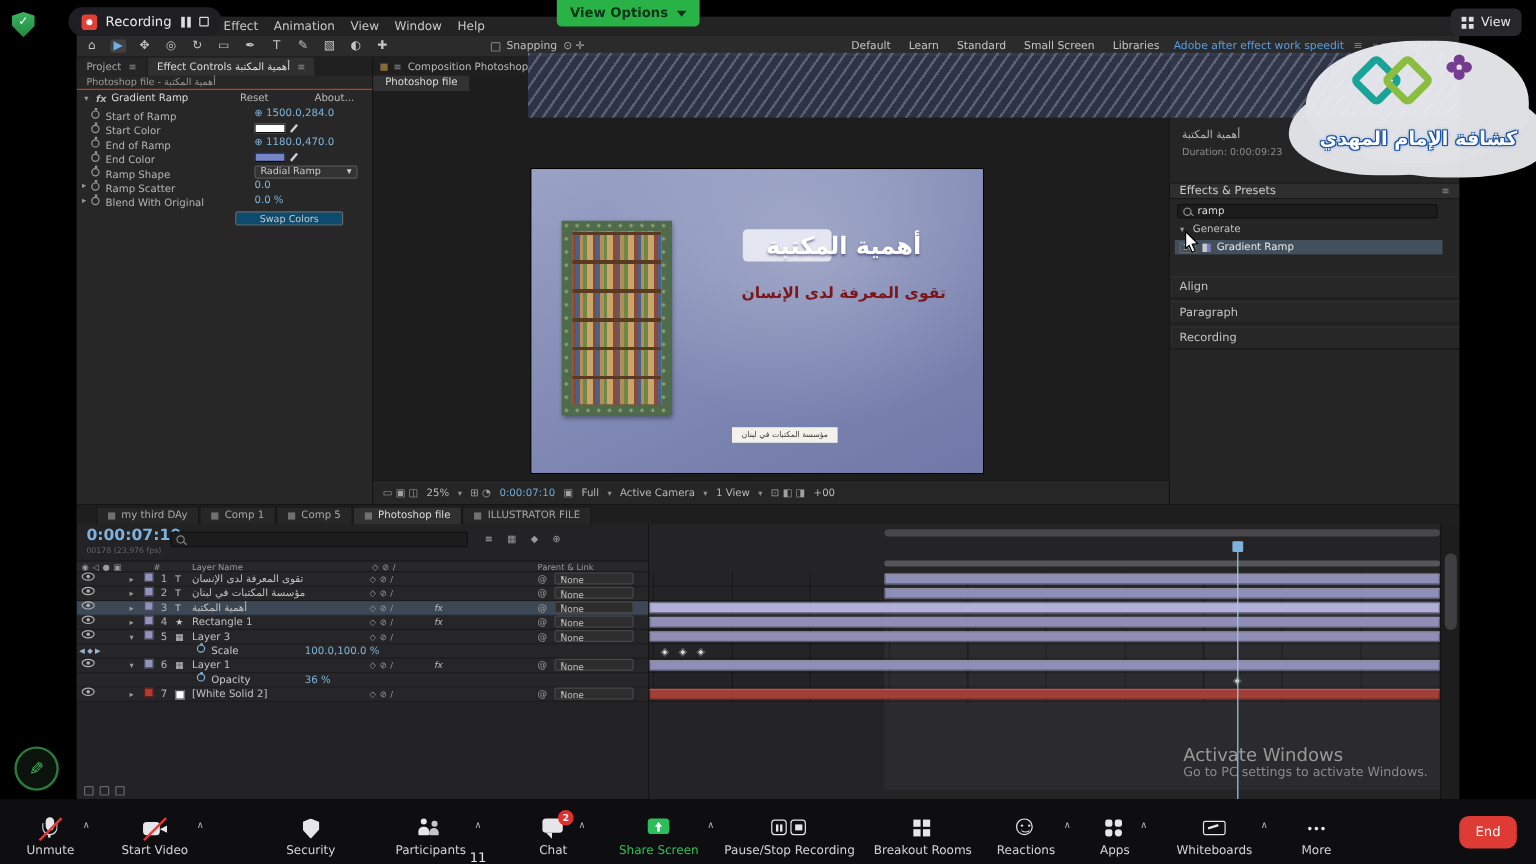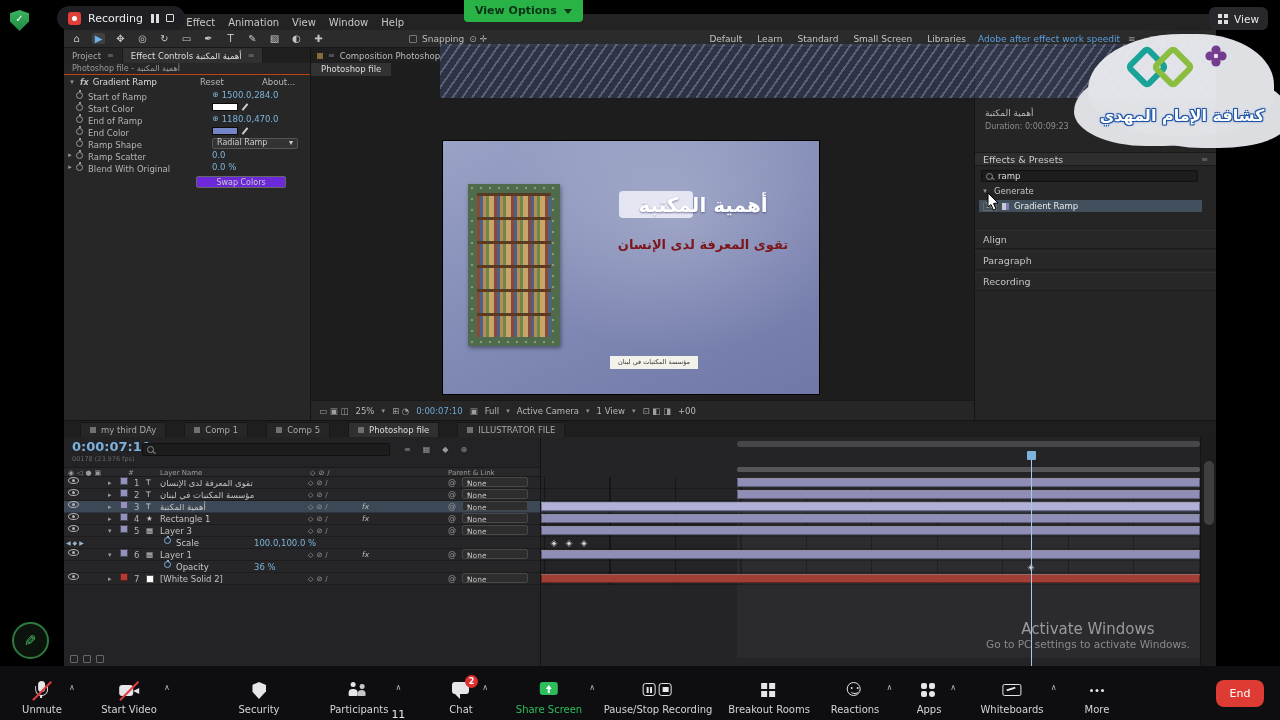--- a/index.html
+++ b/index.html
@@ -87,21 +87,21 @@
   .ec-sw { position:absolute; left:12px; top:2.5px; }
   .ec-label { font-size:8.5px; color:#b4b4b4; }
   .ec-val { position:absolute; left:148px; top:0; height:12px; display:flex; gap:3px; align-items:center; font-size:8.5px; color:#7eb3da; }
   .cross { color:#7eb3da; font-size:8px; }
   .swatch { width:26px; height:8px; border:1px solid #0d0d0d; display:inline-block; }
   .dropper { width:8px; height:8px; position:relative; display:inline-block; }
   .dropper::before { content:''; position:absolute; left:3px; top:0; width:2px; height:8px; background:#cfcfcf; transform:rotate(40deg); }
   .ecdd { min-width:86px; height:11px; border:1px solid #555; background:#333; border-radius:2px;
           display:flex; align-items:center; justify-content:space-between; padding:0 4px; color:#ccc; font-size:8px; }
   .swapbtn { margin:3px 0 0 132px; width:90px; height:12px; border:1px solid #666; border-radius:2px;
-             background:#6d28d9; color:#c8c8c8; font-size:8px; text-align:center; line-height:11px; }
+             background:#0c4a6e; color:#c8c8c8; font-size:8px; text-align:center; line-height:11px; }
 
   
   .ptabbar { height:15px; background:#1f1f1f; display:flex; align-items:center; gap:5px; padding-left:6px;
              font-size:8.5px; color:#bbb; }
   .tabsq { width:6px; height:6px; background:#8a6a3a; display:inline-block; }
   .ftabbar { height:13px; background:#1d1d1d; display:flex; }
   .ftab { background:#323232; color:#ddd; font-size:8.5px; padding:0 10px; line-height:13px; }
   .viewer { position:absolute; top:28px; left:0; right:0; bottom:20px; background:#1d1d1d; overflow:hidden; }
   .canvas { position:absolute; left:132px; top:65px; width:376px; height:253px;
             background:linear-gradient(155deg,#9aa2c6 0%,#868fb8 40%,#7a82b0 70%,#6f78a6 100%);
@@ -143,21 +143,21 @@
   .efp-gen { position:absolute; left:6px; top:138px; font-size:8.5px; color:#c4c4c4; display:flex; gap:5px; align-items:center; }
   .efp-item { position:absolute; left:4px; right:14px; top:152px; height:12px; background:#41505c;
               display:flex; align-items:center; gap:5px; padding:0 4px; font-size:8.5px; color:#e8e8e8; }
   .efp-badge { font-size:7px; color:#bbb; border:1px solid #666; padding:0 1.5px; line-height:7px; }
   .gridic { width:7px; height:7px; background:linear-gradient(90deg,#c8c8c8 50%, #7a7ac0 50%); display:inline-block; }
   .rp-sec { position:absolute; left:0; right:0; height:19px; background:#272727; border-bottom:1px solid #1b1b1b;
             border-top:1px solid #2f2f2f; display:flex; align-items:center; padding:0 8px; font-size:9.5px; color:#c4c4c4; }
 
   
   .timeline { position:absolute; top:406px; left:0; width:1152px; height:246px; background:#232326; border-top:1px solid #141414; }
-  .tl-tabs { height:16px; background:#1e1e1e; display:flex; padding-left:16px; gap:18px; align-items:flex-end; }
+  .tl-tabs { height:16px; background:#1e1e1e; display:flex; padding-left:16px; gap:0; align-items:flex-end; }
   .tl-tab { height:15px; padding:0 9px; display:flex; align-items:center; gap:5px; font-size:8.5px; color:#a8a8a8;
             background:#262626; border:1px solid #181818; border-bottom:none; white-space:nowrap; }
   .tl-tab.active { background:#303030; color:#ddd; }
   .tl-tab .sq { width:6px; height:6px; background:#707070; }
   .tl-head { position:absolute; top:16px; left:0; width:476px; height:30px; }
   .tc { position:absolute; left:8px; top:2px; font-size:13px; font-weight:bold; color:#7db2dd; }
   .tc-sub { position:absolute; left:8px; top:18px; font-size:6.5px; color:#666; }
   .tl-search { position:absolute; left:78px; top:6px; width:248px; height:13px; background:#1c1c1c;
                border:1px solid #101010; border-radius:2px; display:flex; align-items:center; padding:0 4px; }
   .tl-hicons { position:absolute; left:340px; top:8px; display:flex; gap:12px; font-size:8px; color:#9a9a9a; }
@@ -222,21 +222,21 @@
            background-image:repeating-linear-gradient(125deg, rgba(190,200,230,0.30) 0 2px, transparent 2px 8px); }
   .cloud { position:absolute; left:1088px; top:34px; width:186px; height:102px; z-index:40;
            background:#ebedf1; opacity:0.95;
            border-radius:55% 45% 50% 50% / 60% 55% 45% 50%;
            box-shadow:-26px 22px 0 -12px #e7e9ee, 30px 28px 0 -16px #e7e9ee, 0 2px 10px rgba(0,0,0,0.25); }
   .wm-logo { position:absolute; left:28px; top:6px; }
   .wm-text { position:absolute; left:1094px; top:106px; width:176px; z-index:41; text-align:center;
              font-size:16px; font-weight:bold; color:#fff; direction:rtl;
              text-shadow:1px 1px 0 #1d55a8, -1px -1px 0 #1d55a8, 1px -1px 0 #1d55a8, -1px 1px 0 #1d55a8, 0 0 3px #1d55a8; }
   .cursor { position:absolute; left:986px; top:192px; z-index:45; }
-  .activate { position:absolute; left:986px; top:620px; z-index:35;text-align:center; }
+  .activate { position:absolute; left:986px; top:620px; z-index:35; }
   .activate .l1 { font-size:15px; color:#9a9a9a; }
   .activate .l2 { font-size:10.5px; color:#8a8a8a; }
 
   
   .zbar { position:absolute; left:0; right:0; bottom:0; height:54px; background:#0e0e11; z-index:80; }
   .zbtn { position:absolute; bottom:5px; display:flex; flex-direction:column; align-items:center; transform:translateX(-50%); }
   .zbtn:nth-child(1){left:42px} .zbtn:nth-child(2){left:129px} .zbtn:nth-child(3){left:259px}
   .zbtn:nth-child(4){left:359px} .zbtn:nth-child(5){left:461px} .zbtn:nth-child(6){left:549px}
   .zbtn:nth-child(7){left:658px} .zbtn:nth-child(8){left:769px} .zbtn:nth-child(9){left:855px}
   .zbtn:nth-child(10){left:929px} .zbtn:nth-child(11){left:1012px} .zbtn:nth-child(12){left:1097px}

